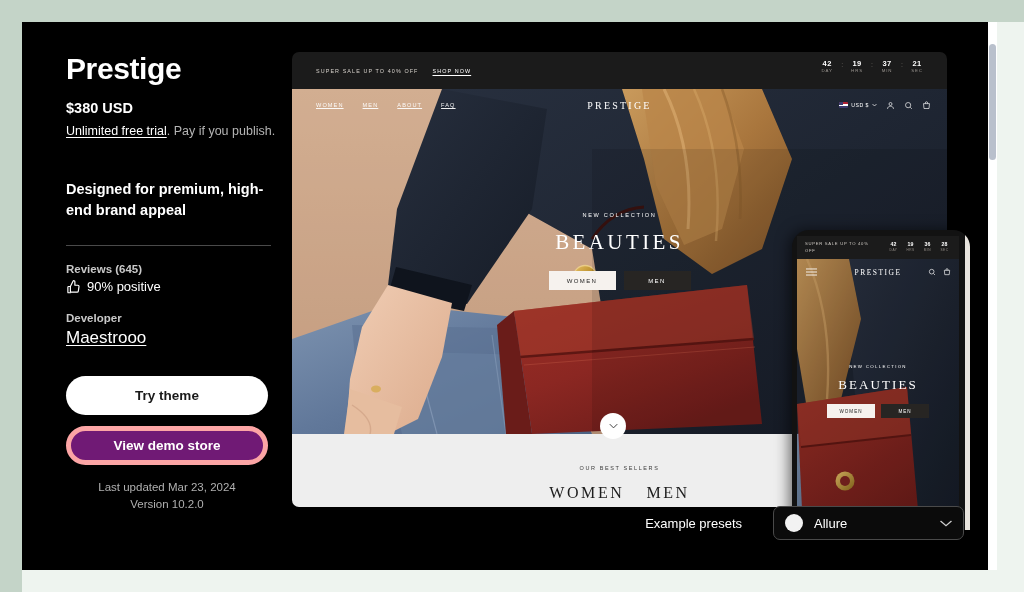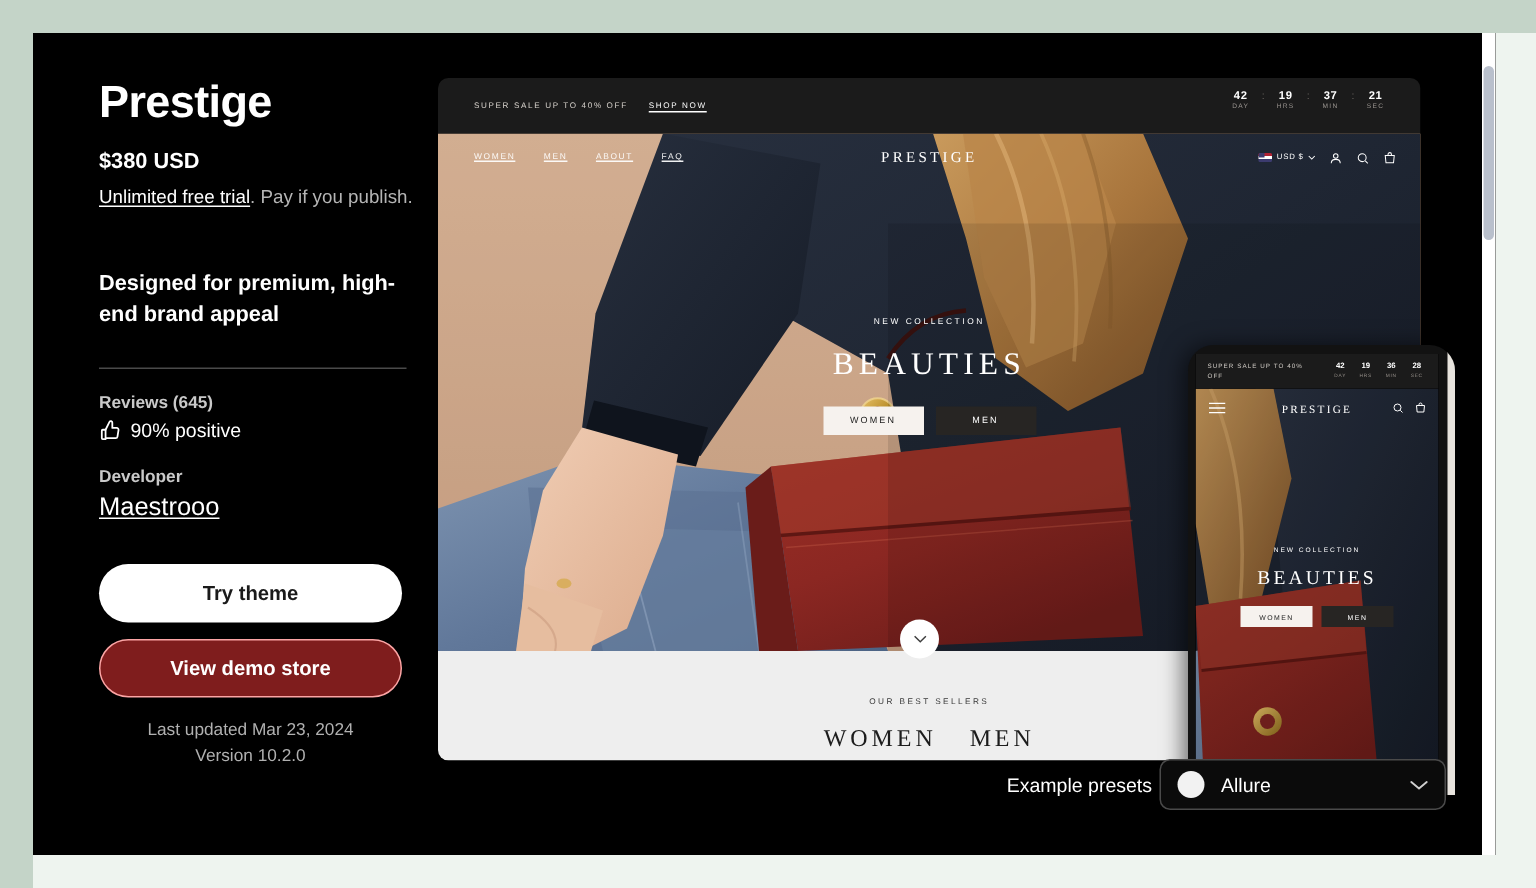--- a/index.html
+++ b/index.html
@@ -126,23 +126,23 @@
     cursor: pointer;
     border: none;
     font-family: "Liberation Sans", sans-serif;
   }
   .btn-primary {
     background: #ffffff;
     color: #1a1a1a;
     margin-bottom: 11px;
   }
   .btn-secondary {
-    background: #7f1d1d;
-    color: #ffffff;
-    border: 1px solid #fca5a5;
+    background: #701a75;
+    color: #ffffff;
+    border: 5px solid #fca5a5;
     margin-bottom: 14px;
   }
   .updated {
     color: #b0b0b0;
     font-size: 11.5px;
     text-align: center;
     width: 202px;
     line-height: 1.5;
   }
   
@@ -451,21 +451,21 @@
     font-size: 4.6px; letter-spacing: 1px; cursor:pointer;
   }
   .m-btn.light { background:#f6f2ee; color:#1d1d1d; }
   .m-btn.dark  { background:#272523; color:#ffffff; }
   
   .presets-row {
     position: absolute;
     right: 33px; bottom: 30px;
     display: flex;
     align-items: center;
-    gap: 5px;
+    gap: 31px;
   }
   .presets-label {
     color: #ffffff;
     font-size: 13px;
   }
   .preset-select {
     width: 191px; height: 34px;
     border: 1px solid #4a4a4a;
     border-radius: 7px;
     background: #0b0b0b;

